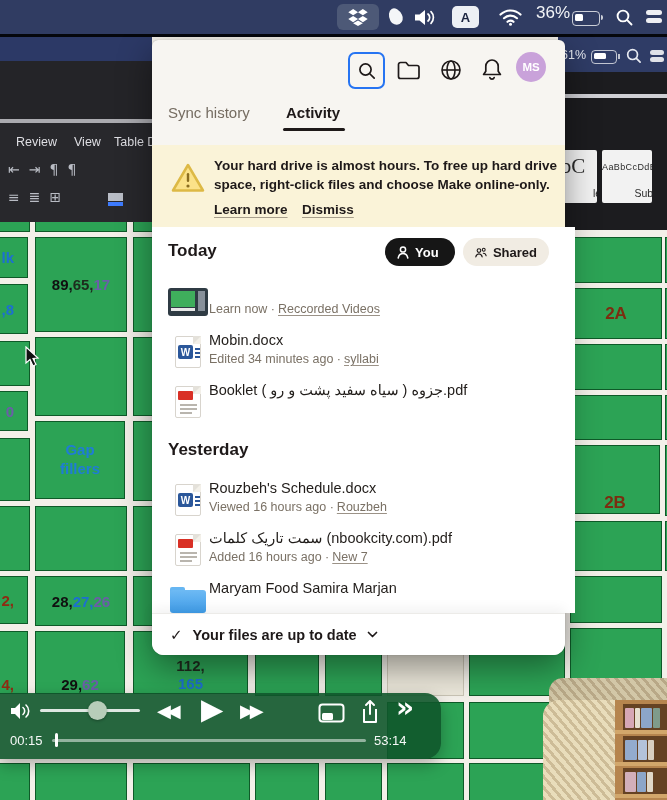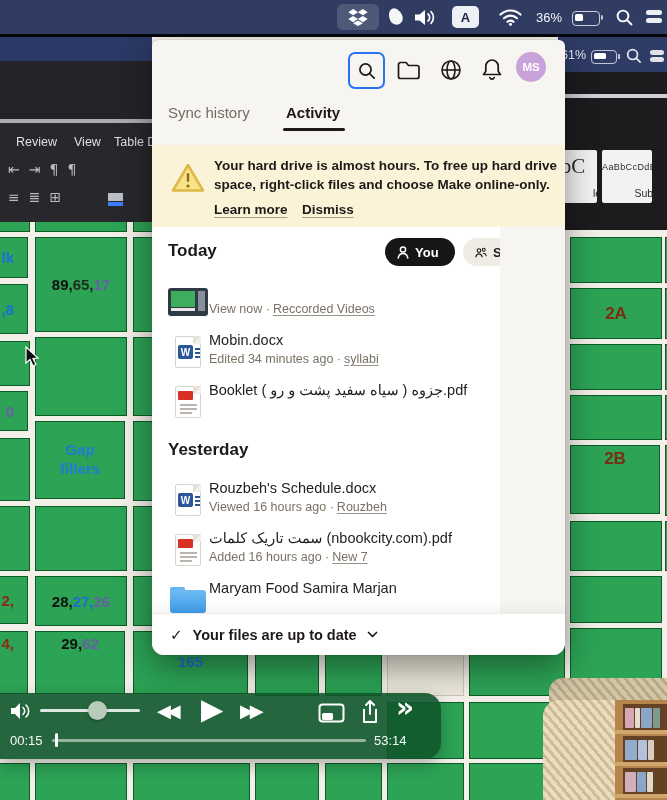--- a/index.html
+++ b/index.html
@@ -42,21 +42,21 @@
     color:#2b2b2b;text-align:center;overflow:hidden;}
   .stylebox .sample{display:block;margin-top:4px;font-family:"Liberation Serif",serif;font-size:21px;}
   .stylebox .sample.small{font-size:9px;margin-top:12px;letter-spacing:.4px;font-family:"Liberation Sans",sans-serif;}
   .stylebox .slabel{position:absolute;bottom:4px;width:100%;font-size:10.5px;}
 
   
   .cell{position:absolute;background:#2ca355;border:1px solid #0e5a28;z-index:3;
     display:flex;align-items:center;justify-content:center;
     font-weight:bold;font-size:15px;text-align:center;overflow:hidden;}
   .cell.cream{background:#ebe7da;border-color:#c9c4b4;}
-  .cell.top{align-items:flex-start;padding-top:3px;box-sizing:border-box;}
+  .cell.top{align-items:flex-end;padding-top:3px;box-sizing:border-box;}
   .cell.cut{justify-content:flex-end;padding-right:13px;box-sizing:border-box;}
   .t-blue{color:#1d6fd1;} .t-purple{color:#6b5ea8;} .t-black{color:#101010;}
   .t-red{color:#8f2a12;} .t-brown{color:#7b2d10;} .t-dark{color:#1d2b1d;}
   .gapcell{color:#1f7cd6;line-height:1.25;padding:0 13px;}
   .c112{line-height:1.2;}
   .big{font-size:17px;}
 
   
   .cursor{left:24px;top:346px;z-index:8;}
 
@@ -68,21 +68,21 @@
   .avatar{left:364px;top:12px;width:30px;height:30px;border-radius:50%;background:#c9a2da;
     color:#fff;font-size:11.5px;font-weight:bold;}
   .tab{position:absolute;top:64px;font-size:15px;}
   .tab.inactive{color:#756c61;}
   .tab.active{color:#1e1919;font-weight:600;}
   .tab-underline{position:absolute;left:131px;top:88px;width:62px;height:3px;background:#1e1919;border-radius:2px;}
   .banner{position:absolute;left:0;top:105px;width:413px;height:82px;background:#faf3d8;}
   .banner .line{position:absolute;left:62px;font-size:13.5px;font-weight:600;color:#1e1919;white-space:nowrap;}
   .blink{position:absolute;top:57px;font-size:13.5px;font-weight:600;color:#1e1919;
     text-decoration:underline;text-decoration-color:#a89f8d;text-underline-offset:3px;cursor:pointer;}
-  .content{position:absolute;left:0;top:187px;width:348px;height:386px;background:#fff;overflow:hidden;}
+  .content{position:absolute;left:0;top:187px;width:423px;height:386px;background:#fff;overflow:hidden;}
   .sechead{position:absolute;left:16px;font-size:17px;font-weight:bold;color:#1e1919;}
   .pill{position:absolute;top:11px;height:28px;border-radius:15px;display:flex;align-items:center;
     gap:6px;padding:0 12px;box-sizing:border-box;font-size:13px;font-weight:600;cursor:pointer;}
   .pill.dark{background:#161616;color:#fff;}
   .pill.light{background:#f1ece3;color:#1e1919;justify-content:flex-end;}
   .frow{position:absolute;left:0;width:413px;height:48px;cursor:pointer;}
   .ficon{position:absolute;left:16px;top:4px;width:40px;height:38px;display:flex;align-items:center;justify-content:center;}
   .ftitle{position:absolute;left:57px;top:3px;font-size:14.5px;color:#211d1a;white-space:nowrap;}
   .fcap{position:absolute;left:57px;top:23px;font-size:12.5px;color:#7a7165;white-space:nowrap;}
   .fcap .link{text-decoration:underline;text-decoration-color:#9b9287;text-underline-offset:2px;margin-left:3px;cursor:pointer;}
@@ -368,21 +368,21 @@
       </div>
 
       <div class="frow" style="top:52px">
         <div class="ficon">
             <div class="movthumb">
               <span class="g"></span>
               <span class="w"></span>
               <span class="s"></span>
             </div>
           </div>
-        <span class="fcap"><span>View now ·</span><span class="link">Reccorded Videos</span></span>
+        <span class="fcap"><span>Learn now ·</span><span class="link">Reccorded Videos</span></span>
       </div>
 
       <div class="frow" style="top:102px">
         <div class="ficon">
             <div class="page">
               <span class="fold"></span>
               <span class="wblock">W</span>
               <span class="wline" style="top:11px"></span>
               <span class="wline" style="top:15px"></span>
               <span class="wline" style="top:19px"></span>
@@ -500,21 +500,21 @@
       </svg>
     <div class="mb-item inputA">
         <span>A</span>
       </div>
     <svg style="position:absolute;left:499px;top:9px;cursor:pointer" width="23" height="17" viewBox="0 0 23 17">
         <path d="M1.5 5.5C4.5 2.8 8 1.5 11.5 1.5s7 1.3 10 4" fill="none" stroke="#fff" stroke-width="2.2" stroke-linecap="round"></path>
         <path d="M5 9.2c1.9-1.7 4.1-2.6 6.5-2.6s4.6.9 6.5 2.6" fill="none" stroke="#fff" stroke-width="2.2" stroke-linecap="round"></path>
         <path d="M8.5 12.8c.9-.8 1.9-1.2 3-1.2s2.1.4 3 1.2" fill="none" stroke="#fff" stroke-width="2.2" stroke-linecap="round"></path>
         <circle cx="11.5" cy="15.3" r="1.5" fill="#fff"></circle>
       </svg>
-    <span class="mb-item" style="left:536px;top:10px;font-size:13px">36%</span>
+    <span class="mb-item" style="left:536px;top:3px;font-size:17px">36%</span>
     <span class="batt-body">
         <span class="batt-fill"></span>
         <span class="batt-nub"></span>
       </span>
     <svg style="position:absolute;left:616px;top:9px;cursor:pointer" width="17" height="17" viewBox="0 0 17 17">
         <circle cx="7" cy="7" r="5.4" fill="none" stroke="#fff" stroke-width="1.9"></circle>
         <line x1="11.2" y1="11.2" x2="15.5" y2="15.5" stroke="#fff" stroke-width="1.9" stroke-linecap="round"></line>
       </svg>
     <span style="position:absolute;left:646px;top:10px;width:16px;height:5px;background:rgba(255,255,255,.92);border-radius:3px;cursor:pointer"></span>
     <span style="position:absolute;left:646px;top:18px;width:16px;height:5px;background:rgba(255,255,255,.92);border-radius:3px"></span>

